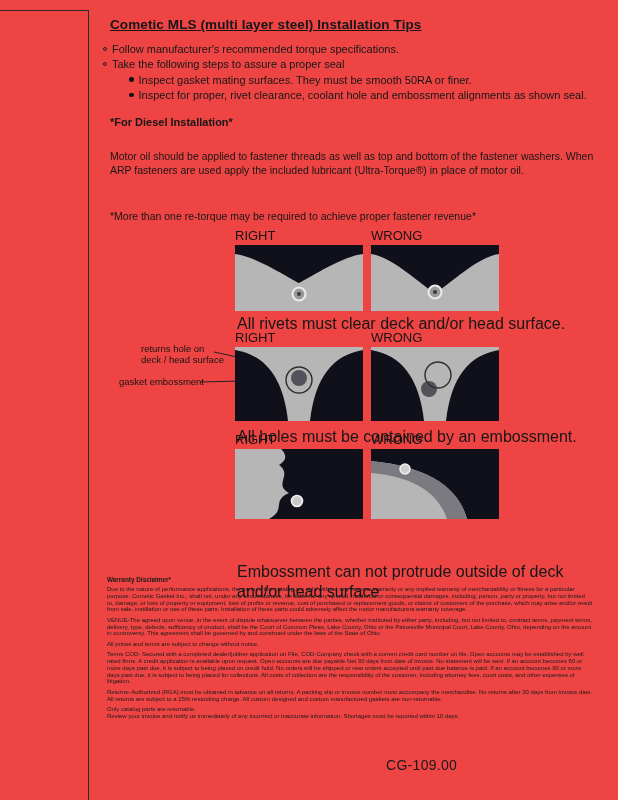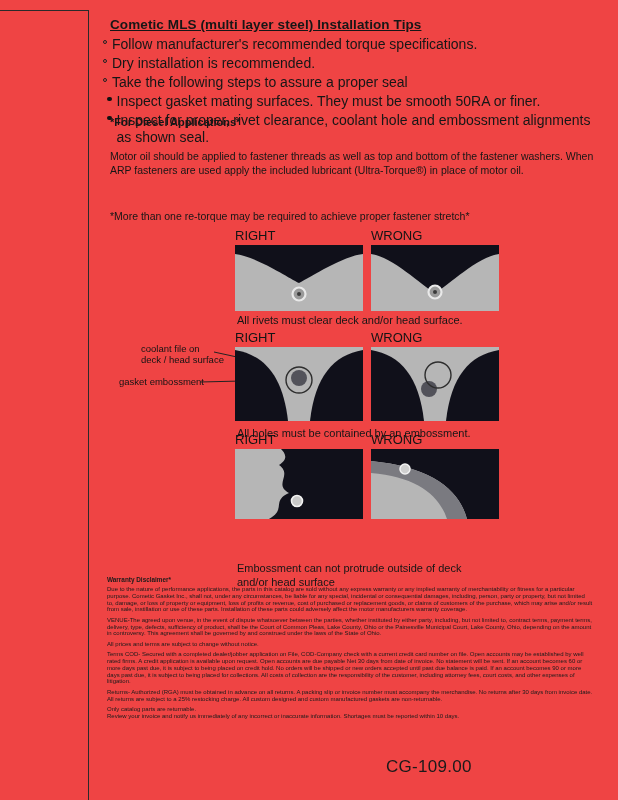--- a/index.html
+++ b/index.html
@@ -13,86 +13,82 @@
 
   .rule-v { position:absolute; left:88px; top:10px; width:1px; height:790px; background:#2a2a2a; }
   .rule-h { position:absolute; left:0; top:10px; width:88px; height:1px; background:#2a2a2a; }
 
   .title {
     position:absolute; left:110px; top:17px;
     font-size:13.5px; font-weight:bold; text-decoration:underline;
     letter-spacing:.1px;
   }
 
-  .tips { position:absolute; left:103px; top:36px; width:492px; font-size:14px; line-height:1.18; }
+  .tips { position:absolute; left:103px; top:43px; width:492px; font-size:11px; line-height:1.18; }
   .tip-row { display:flex; align-items:flex-start; margin-bottom:2.5px; }
-  .tip-row.sub { margin-left:4px; }
+  .tip-row.sub { margin-left:26px; }
   .m1 { width:4px; height:4px; border:1px solid #222; border-radius:50%; margin:3.5px 5px 0 0; flex:none; }
   .m2 { width:4.5px; height:4.5px; background:#111; border-radius:50%; margin:3.5px 5px 0 0; flex:none; }
 
   .diesel-heading { position:absolute; left:110px; top:116px; font-size:11px; font-weight:bold; }
   .para { position:absolute; left:110px; width:488px; font-size:10.5px; line-height:1.3; }
   .para1 { top:134px;margin-top:16px; }
   .para2 { top:168px; }
   .note  { top:210px; }
 
   .dg-header { position:absolute; width:128px; text-align:left; font-size:13px; color:#141414; }
   .panel { position:absolute; width:128px; display:block; }
   .panel svg { display:block; }
 
-  .caption { position:absolute; left:237px; font-size:11px; line-height:1.25; white-space:pre-line; }
+  .caption { position:absolute; left:237px; font-size:16px; line-height:1.25; white-space:pre-line; }
 
   .callout { position:absolute; font-size:9.5px; line-height:1.12; white-space:pre-line; color:#141414; }
   .callout-coolant { left:141px; top:344px; }
   .callout-emboss  { left:119px; top:377px; }
   .callout-lines { position:absolute; left:196px; top:350px; }
 
   .legal { position:absolute; left:107px; top:576px; width:486px; color:#1b1b1b; }
   .legal-heading { font-size:6.4px; font-weight:bold; margin-bottom:3px; }
   .legal p { font-size:6px; line-height:1.14; margin-bottom:3.5px; text-align:left; }
   .legal p.tight { margin-bottom:0.5px; }
 
-  .doc-code { position:absolute; left:386px; top:757px; font-size:17px; letter-spacing:.3px; color:#1a1a1a; }
+  .doc-code { position:absolute; left:386px; top:757px; font-size:14px; letter-spacing:.3px; color:#1a1a1a; }
 </style>
 </head>
 <body>
 
 <div class="page">
 
   <div class="rule-h"></div>
   <div class="rule-v"></div>
 
   <div class="title">Cometic MLS (multi layer steel) Installation Tips</div>
 
   <div class="tips">
     <div class="tip-row">
       <span class="m1"></span>
       <span>Follow manufacturer's recommended torque specifications.</span>
     </div>
     <div class="tip-row">
       <span class="m1"></span>
-      <span>Dry installation is recommended.</span>
-    </div>
-    <div class="tip-row">
-      <span class="m1"></span>
       <span>Take the following steps to assure a proper seal</span>
     </div>
     <div class="tip-row sub">
       <span class="m2"></span>
       <span>Inspect gasket mating surfaces.  They must be smooth 50RA or finer.</span>
     </div>
     <div class="tip-row sub">
       <span class="m2"></span>
       <span>Inspect for proper, rivet clearance, coolant hole and embossment alignments as shown seal.</span>
     </div>
   </div>
 
-  <div class="diesel-heading">*For Diesel Applications*</div>
+  <div class="diesel-heading">*For Diesel Installation*</div>
   <div class="para para1">Motor oil should be applied to fastener threads as well as top and bottom of the fastener washers. When ARP fasteners are used apply the included lubricant (Ultra-Torque®) in place of motor oil.</div>
-  <div class="para note">*More than one re-torque may be required to achieve proper fastener stretch*</div>
+  <div class="para note">*More than one re-torque may be required to achieve proper fastener revenue*</div>
 
   <div class="dg-header" style="left:235px; top:228px;">RIGHT</div>
   <div class="dg-header" style="left:371px; top:228px;">WRONG</div>
 
   <div class="panel" style="left:235px; top:245px;">
     <svg viewBox="0 0 128 66" width="128" height="66">
       <rect width="128" height="66" fill="#b6b6b6"></rect>
       <path d="M0,0 H128 V9 C108,11 76,32 64,38 C52,32 20,11 0,9 Z" fill="#10101a"></path>
       <circle cx="64" cy="49" r="6.5" fill="#9a9a9a" stroke="#e9e9e9" stroke-width="2.2"></circle>
       <circle cx="64" cy="49" r="2" fill="#3a3a3a"></circle>
@@ -104,21 +100,21 @@
       <path d="M0,0 H128 V9 C106,12 78,40 64,48 C50,40 22,12 0,9 Z" fill="#10101a"></path>
       <circle cx="64" cy="47" r="6.5" fill="#9a9a9a" stroke="#e9e9e9" stroke-width="2.2"></circle>
       <circle cx="64" cy="47" r="2" fill="#3a3a3a"></circle>
     </svg>
   </div>
   <div class="caption" style="top:314px;">All rivets must clear deck and/or head surface.</div>
 
   <div class="dg-header" style="left:235px; top:330px;">RIGHT</div>
   <div class="dg-header" style="left:371px; top:330px;">WRONG</div>
 
-  <div class="callout callout-coolant">coolant file on
+  <div class="callout callout-coolant">returns hole on
 deck / head surface</div>
   <div class="callout callout-emboss">gasket embossment</div>
   <div class="callout-lines">
     <svg viewBox="0 0 104 40" width="104" height="40">
       <line x1="18" y1="2" x2="96" y2="19" stroke="#222" stroke-width="1"></line>
       <line x1="4" y1="32" x2="88" y2="30" stroke="#222" stroke-width="1"></line>
     </svg>
   </div>
 
   <div class="panel" style="left:235px; top:347px;">

